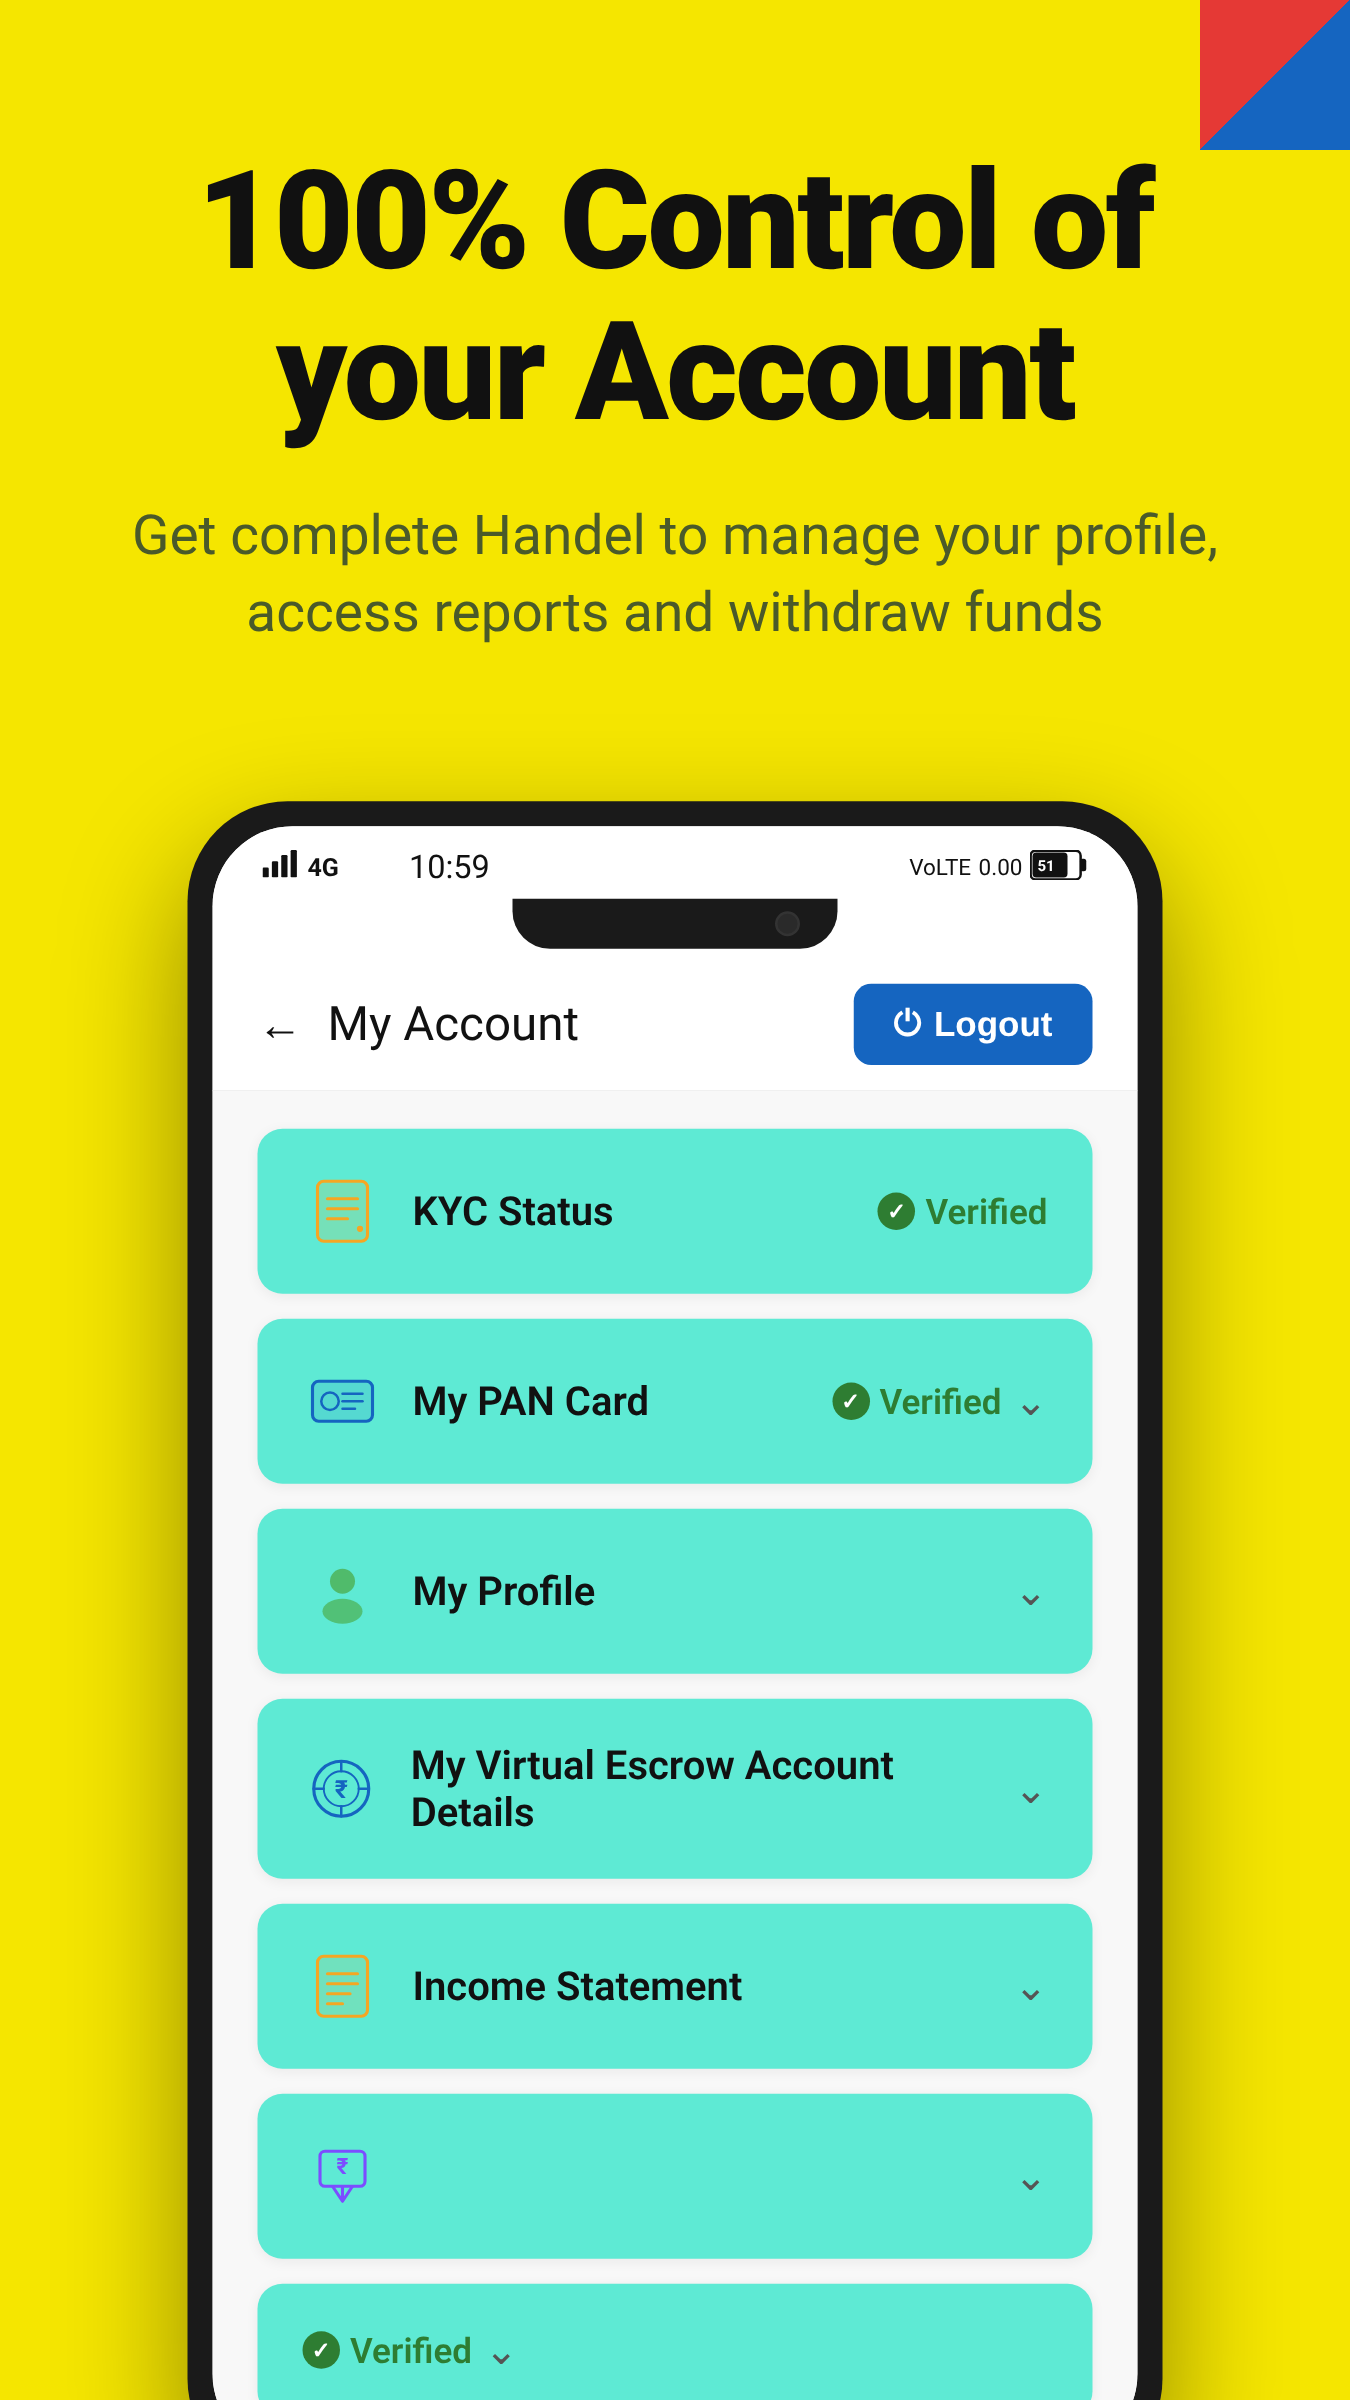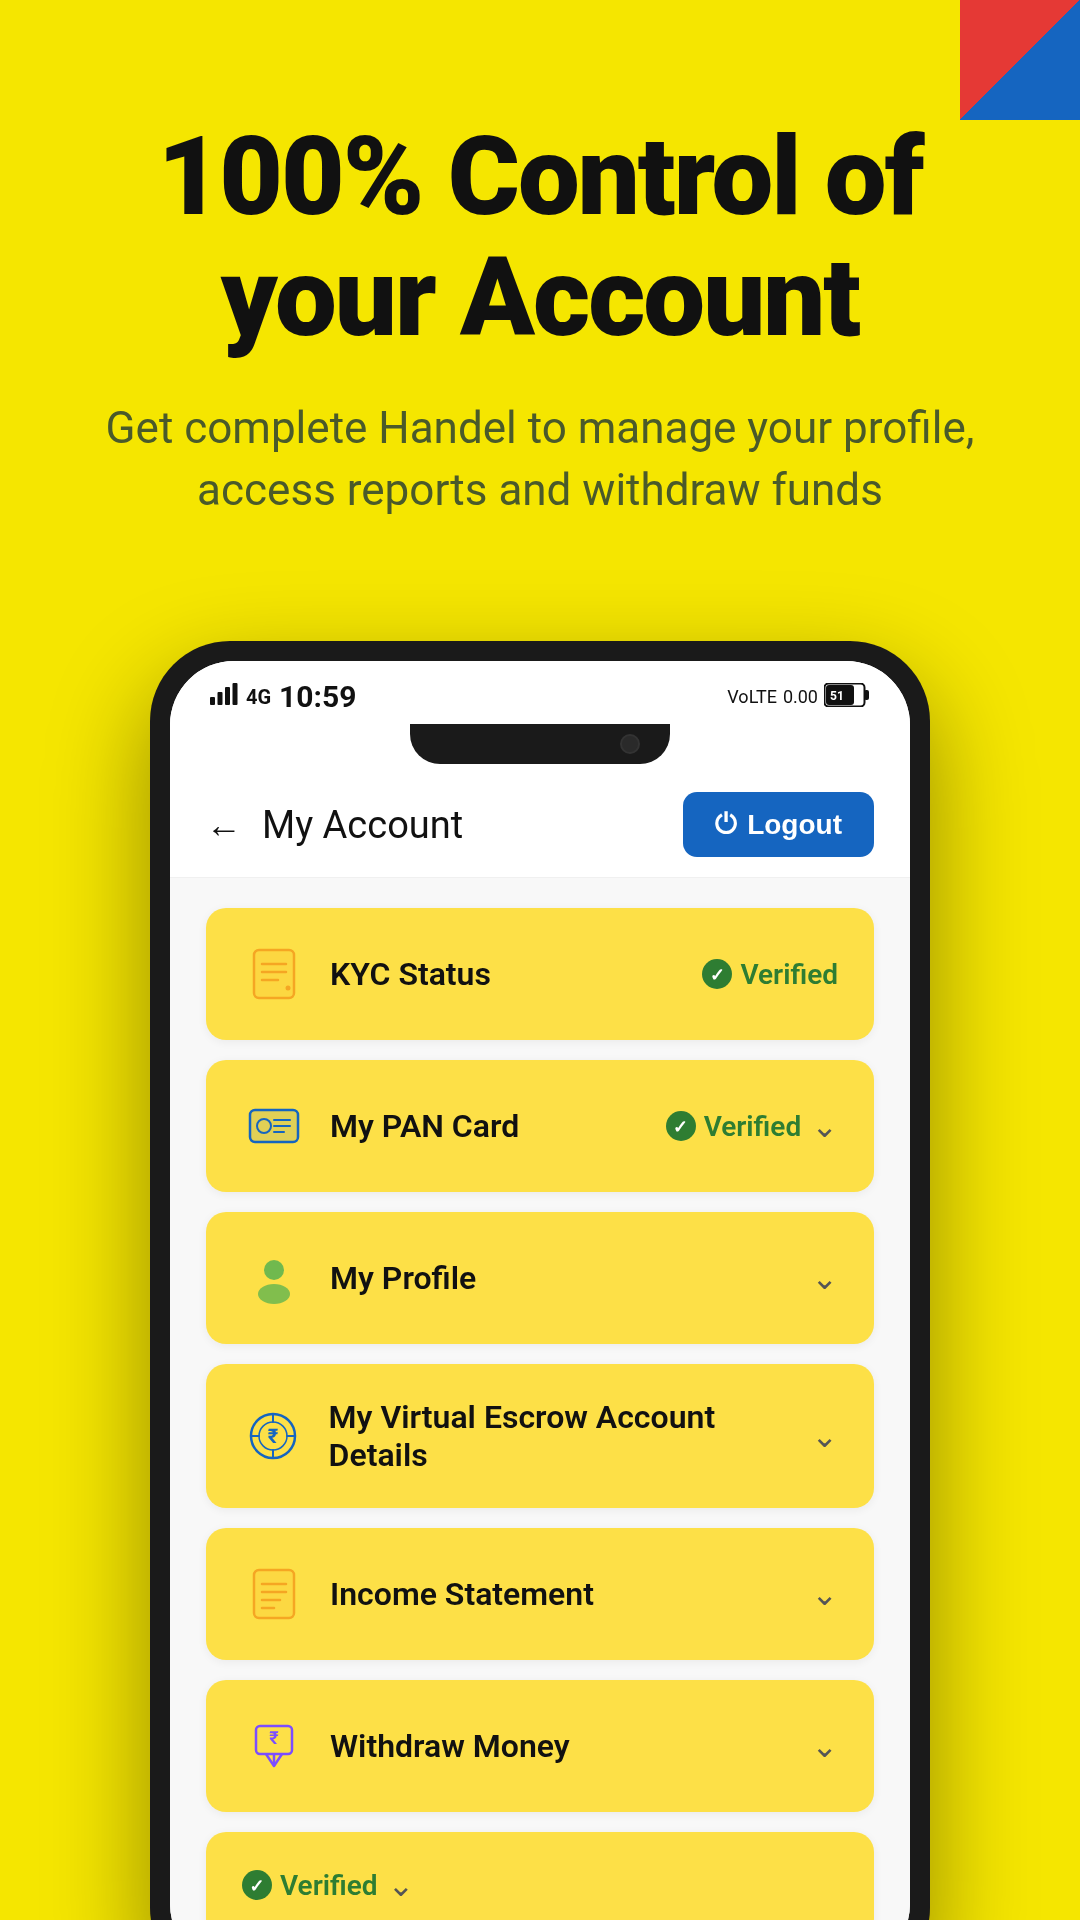--- a/index.html
+++ b/index.html
@@ -85,23 +85,24 @@
     .status-left {
       display: flex;
       align-items: center;
       gap: 8px;
       font-size: 22px;
       font-weight: 600;
       color: #111;
     }
 
     .status-time {
-      font-size: 30px;
-      font-weight: 700;
-      color: #111;
+      font-size: 26px;
+      font-weight: 400;
+      color: #111;
+      margin-left: 48px;
     }
 
     .status-right {
       display: flex;
       align-items: center;
       gap: 6px;
       font-size: 18px;
       color: #111;
     }
 
@@ -178,21 +179,21 @@
     
     .menu-content {
       background: #f8f8f8;
       padding: 30px 36px;
       display: flex;
       flex-direction: column;
       gap: 20px;
     }
 
     .menu-item {
-      background: #fde047;
+      background: #5eead4;
       border-radius: 20px;
       padding: 34px 36px;
       display: flex;
       align-items: center;
       justify-content: space-between;
       box-shadow: 0 2px 10px rgba(0,0,0,0.06);
       cursor: pointer;
     }
 
     .menu-item-left {
@@ -412,21 +413,20 @@
         <div class="menu-item">
           <div class="menu-item-left">
             <div class="menu-icon">
               <svg class="icon-svg" viewBox="0 0 56 56" fill="none">
                 <rect x="10" y="8" width="36" height="28" rx="4" stroke="#7c4dff" stroke-width="2.5"></rect>
                 <path d="M20 36 L28 48 L36 36" stroke="#7c4dff" stroke-width="2.5" stroke-linejoin="round"></path>
                 <line x1="28" y1="36" x2="28" y2="48" stroke="#7c4dff" stroke-width="2.5"></line>
                 <text x="28" y="26" text-anchor="middle" font-size="18" font-weight="700" fill="#7c4dff">₹</text>
               </svg>
             </div>
-            <span class="menu-item-label">Withdraw Money</span>
           </div>
           <div class="menu-item-right">
             <span class="chevron">⌄</span>
           </div>
         </div>
 
         <div class="menu-item">
           <div class="menu-item-right">
             <span class="verified-badge">
               <span class="check-circle">✓</span>

